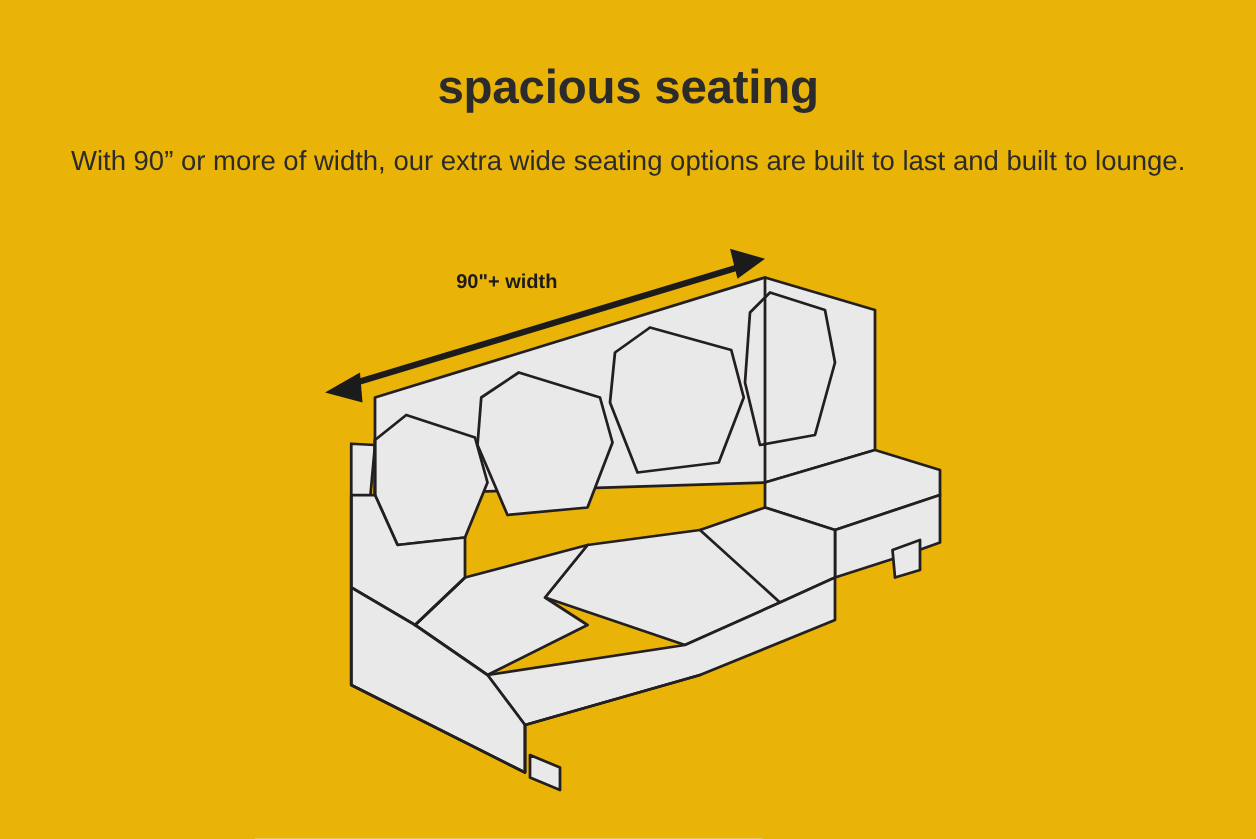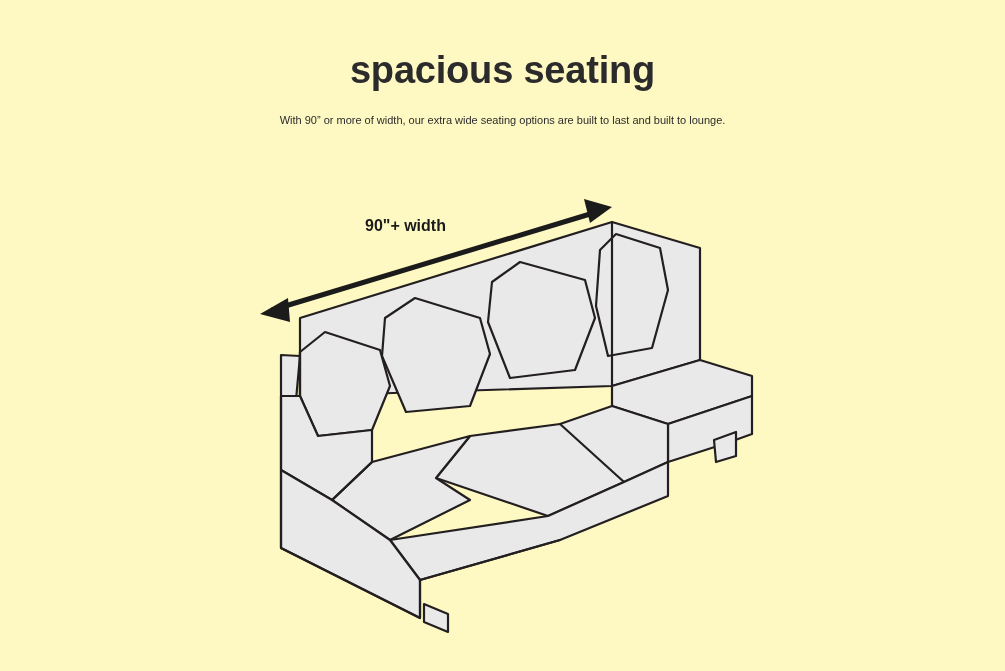--- a/index.html
+++ b/index.html
@@ -12,41 +12,41 @@
     height: 671px;
     font-family: "Liberation Sans", sans-serif;
     color: #231f20;
     overflow: hidden;
     position: relative;
   }
   .page {
     position: relative;
     width: 1005px;
     height: 671px;
-    background: #fef9c3;
+    background: #eab308;
   }
   .headline {
     position: absolute;
     top: 50px;
     left: 0;
     width: 1005px;
     text-align: center;
     font-size: 38px;
     font-weight: bold;
     letter-spacing: -0.2px;
     color: #2b2b2b;
     line-height: 1.1;
   }
   .subcopy {
     position: absolute;
     top: 113px;
     left: 0;
     width: 1005px;
     text-align: center;
-    font-size: 11px;
+    font-size: 22px;
     font-weight: normal;
     color: #2b2b2b;
     line-height: 1.45;
   }
   .subcopy .line {
     display: block;
   }
   .dim-label {
     position: absolute;
     top: 217px;

